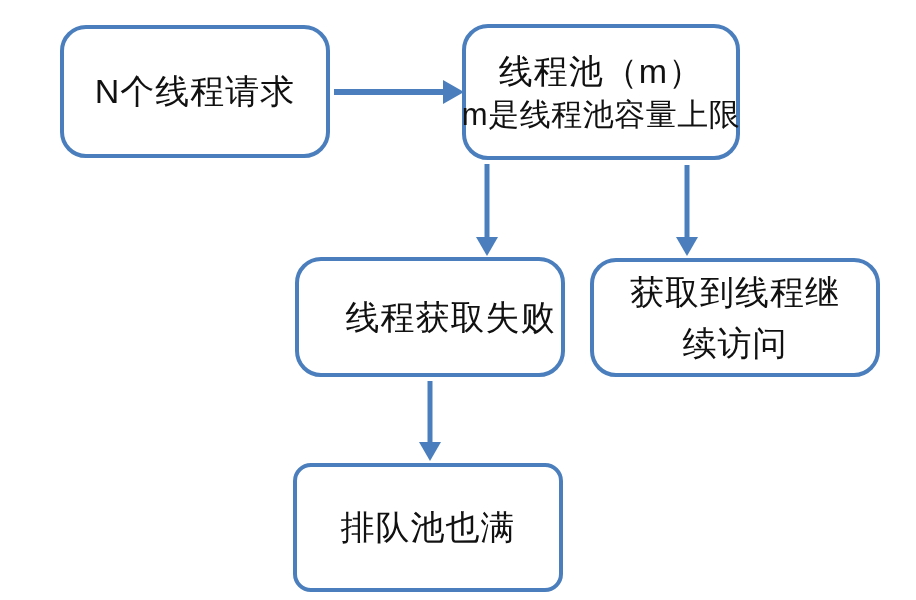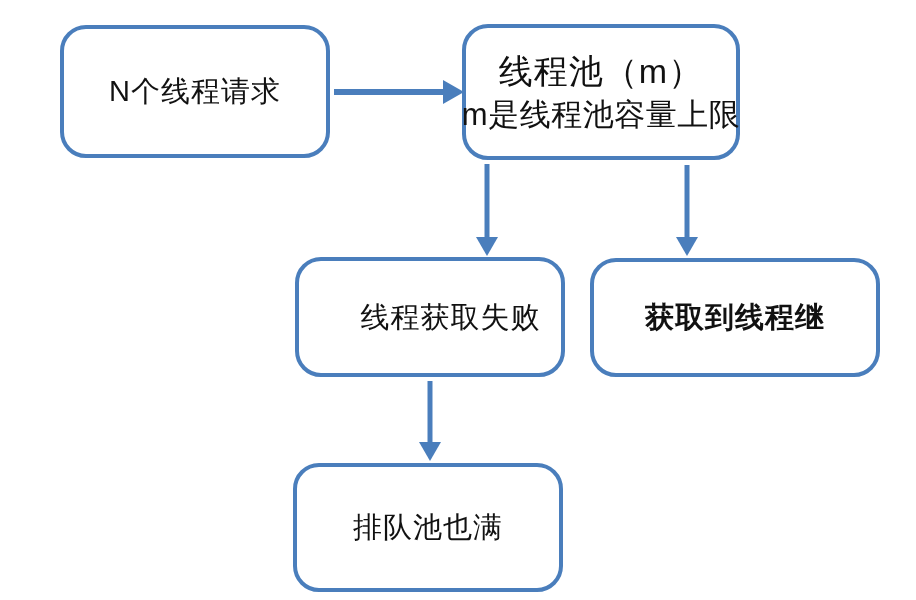--- a/index.html
+++ b/index.html
@@ -35,21 +35,21 @@
     border: 4px solid var(--accent);
     border-radius: 26px;
     display: flex;
     flex-direction: column;
     align-items: center;
     justify-content: center;
     text-align: center;
     color: var(--text);
   }
   .node-line {
-    font-size: 29px;
+    font-size: 34px;
     line-height: 1.48;
     letter-spacing: 1px;
     white-space: nowrap;
     text-align: right;
   }
   .node-title {
     font-size: 34px;
     line-height: 1.35;
     letter-spacing: 1px;
     white-space: nowrap;
@@ -57,22 +57,22 @@
   .node-subtitle {
     font-size: 31px;
     line-height: 1.3;
     letter-spacing: 0.5px;
     white-space: nowrap;
   }
   
   #node-thread-request { left: 60px;  top: 25px;  width: 270px; height: 133px; }
   #node-thread-pool    { left: 462px; top: 24px;  width: 278px; height: 136px; }
   #node-queue-on-fail  { left: 295px; top: 257px; width: 270px; height: 120px; padding-left: 41px; }
-  #node-continue-access{ left: 590px; top: 258px; width: 290px; height: 119px; font-weight: bold; }
-  #node-circuit-break  { left: 293px; top: 463px; width: 270px; height: 129px; }
+  #node-continue-access{ left: 590px; top: 258px; width: 290px; height: 119px; }
+  #node-circuit-break  { left: 293px; top: 463px; width: 270px; height: 129px; border-radius: 18px; }
 </style>
 </head>
 <body>
 
 <div class="canvas">
 
   <svg class="edges-layer" width="916" height="600" viewBox="0 0 916 600" aria-hidden="true">
     <g>
       <line x1="334" y1="92" x2="444" y2="92" stroke-width="6"></line>
       <polygon points="443,80 443,104 464,92"></polygon>
@@ -99,19 +99,20 @@
     <div class="node-title">线程池（m）</div>
     <div class="node-subtitle">m是线程池容量上限</div>
   </div>
 
   <div class="node" id="node-queue-on-fail">
     <div class="node-line">线程获取失败</div>
   </div>
 
   <div class="node" id="node-continue-access">
     <div class="node-line">获取到线程继</div>
+    <div class="node-line">续访问</div>
   </div>
 
   <div class="node" id="node-circuit-break">
     <div class="node-line">排队池也满</div>
   </div>
 
 </div>
 
 </body></html>

